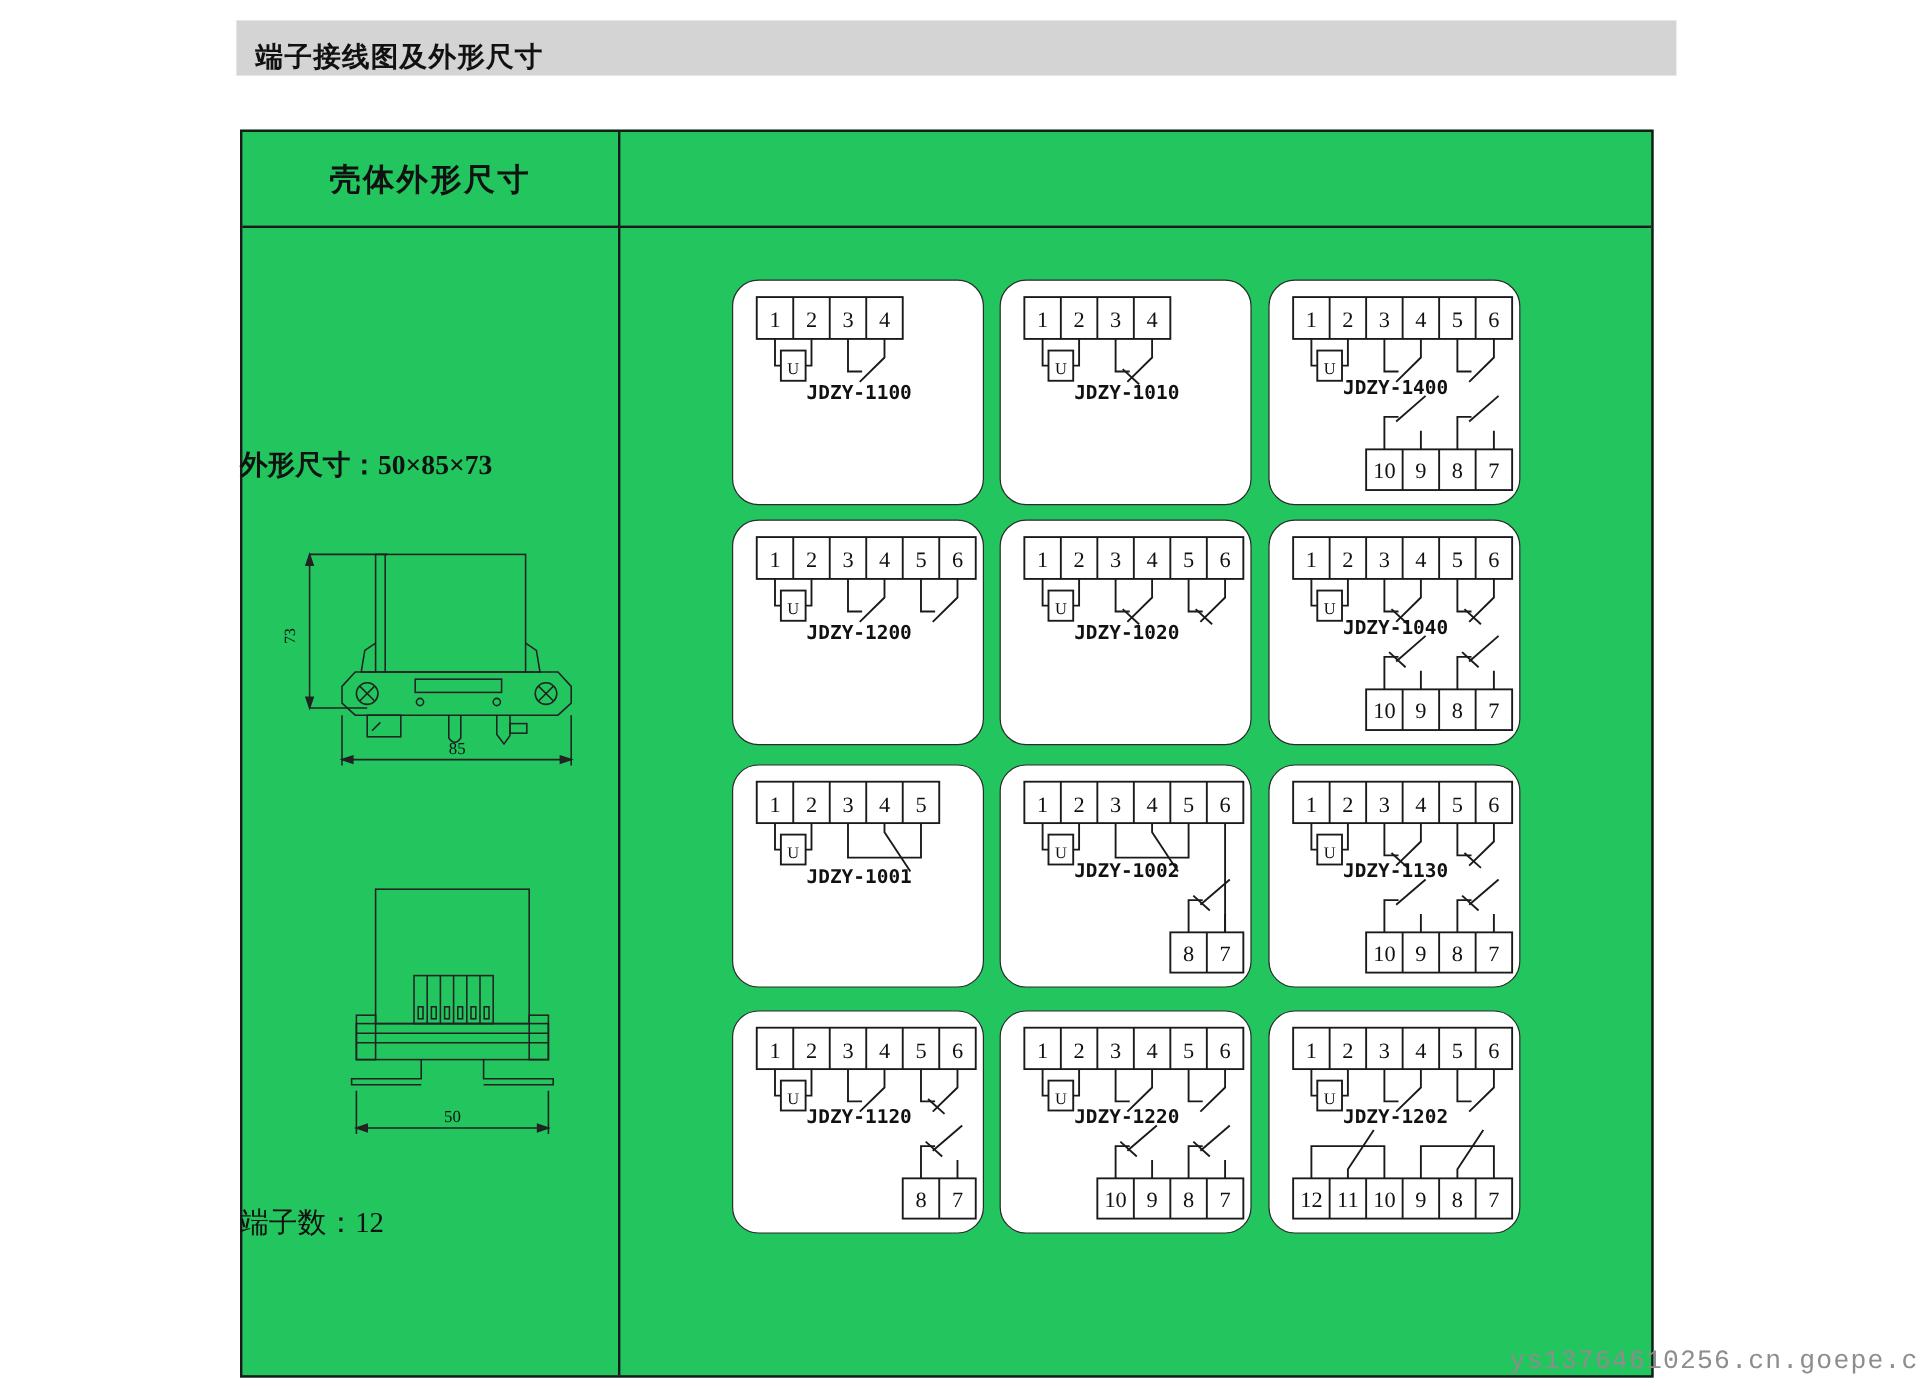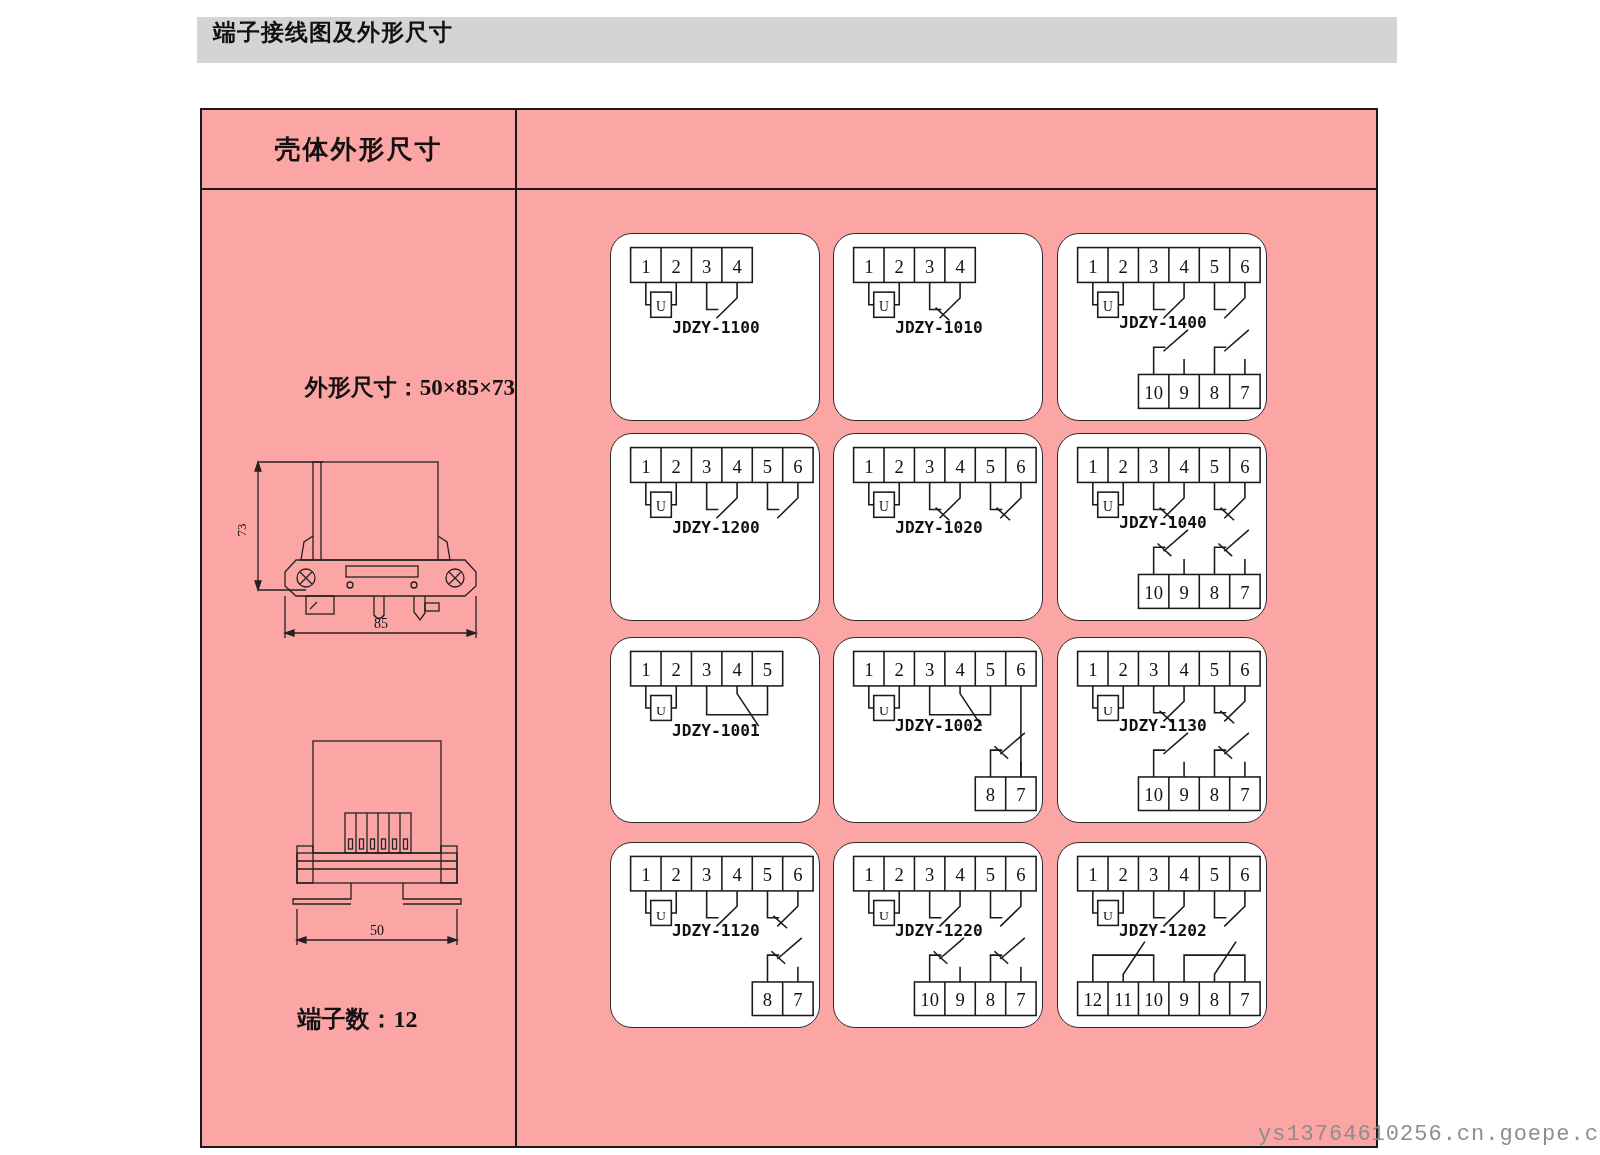--- a/index.html
+++ b/index.html
@@ -1,34 +1,34 @@
 <!DOCTYPE html>
 <html><head>
 <meta charset="utf-8">
 <style>
   *{margin:0;padding:0;box-sizing:border-box}
   html,body{background:#fff}
   body{width:1600px;height:1155px;position:relative;overflow:hidden;
        font-family:"Liberation Serif","DejaVu Serif",serif;color:#111}
   .header-bar{position:absolute;left:197px;top:17px;width:1200px;height:46px;
-       background:#d4d4d4;display:flex;align-items:flex-start;padding-left:16px}
+       background:#d4d4d4;display:flex;align-items:flex-end;padding-left:16px}
   .header-title{font-size:23px;font-weight:bold;letter-spacing:1px}
   .main-table{position:absolute;left:200px;top:108px;width:1178px;height:1040px;
-       border:2px solid #1a1a1a;background:#fca5a5}
+       border:2px solid #1a1a1a;background:#22c55e}
   .col-divider{position:absolute;left:313px;top:0;bottom:0;width:2px;background:#1a1a1a}
   .header-row{position:absolute;left:0;top:0;right:0;height:80px;
        border-bottom:2px solid #1a1a1a;display:flex}
   .hcell{display:flex;align-items:center;justify-content:center;
        font-size:26px;font-weight:bold;letter-spacing:2px}
   .hcell.left{width:313px}
   .hcell.right{flex:1}
-  .dim-label{position:absolute;left:200px;top:372px;width:315px;text-align:right;
+  .dim-label{position:absolute;left:200px;top:372px;width:315px;text-align:left;
        font-size:23px;font-weight:bold;white-space:nowrap}
-  .tcount-label{position:absolute;left:200px;top:1003px;width:315px;text-align:center;
-       font-size:24px;font-weight:bold}
+  .tcount-label{position:absolute;left:200px;top:1003px;width:315px;
+       font-size:24px;font-weight:normal}
   .drawing{position:absolute}
   .dcell{position:absolute;border:1.6px solid #2b2b2b;border-radius:22px;background:#fff}
   .dcell svg{display:block}
   .watermark{position:absolute;left:1258px;top:1122px;font-family:"Liberation Mono","DejaVu Sans Mono",monospace;
        font-size:22px;color:#8d8d8d;letter-spacing:1px;white-space:nowrap}
   svg text{stroke:none;fill:#111}
 </style>
 </head>
 <body>
 

